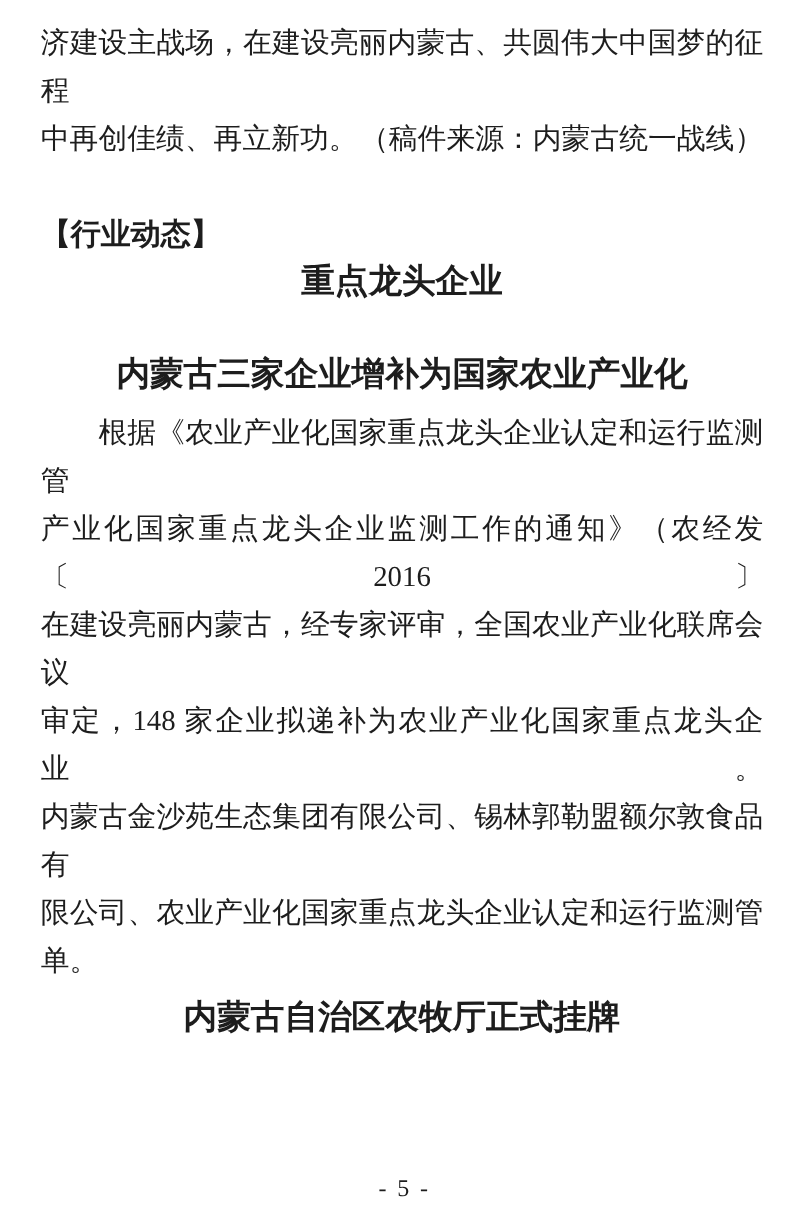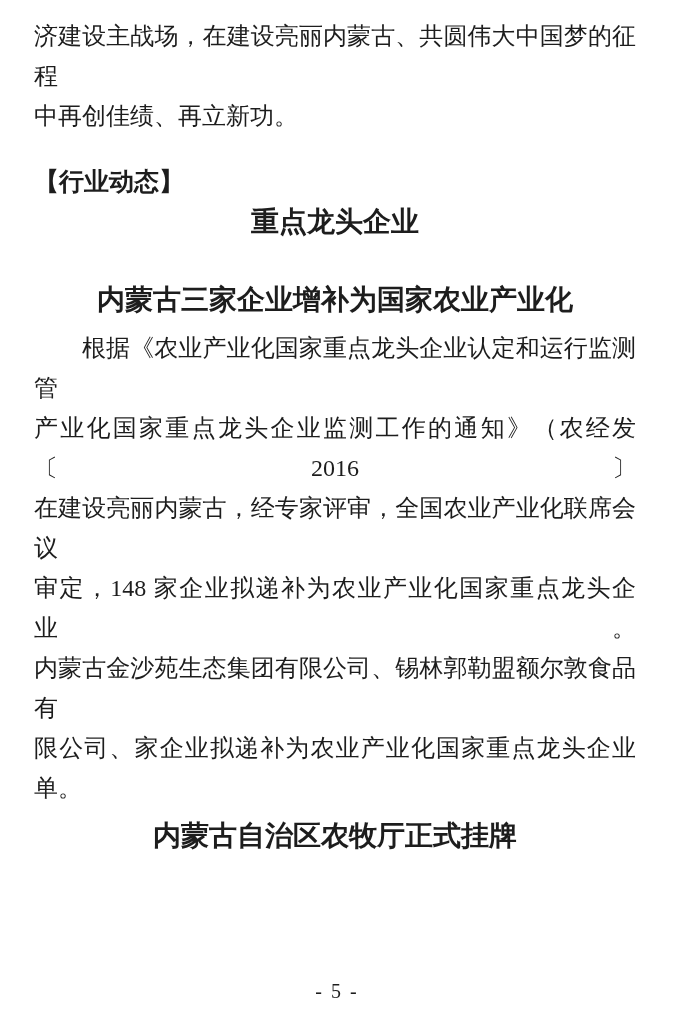--- a/index.html
+++ b/index.html
@@ -37,21 +37,21 @@
   
   .introline2 {
     font-size: 24px;
     line-height: 40px;
     display: flex;
     justify-content: space-between;
     align-items: center;
   }
   
   .secheader {
-    margin-top: 26px;
+    margin-top: 39px;
     font-family: "DejaVu Sans", "Liberation Sans", sans-serif;
     font-weight: bold;
     font-size: 25px;
     line-height: 40px;
     text-align: left;
     text-align-last: left;
   }
   
   .article-title {
     font-weight: bold;
@@ -77,34 +77,35 @@
 </style>
 </head>
 <body>
 
 <div class="page">
   <div class="content">
 
     <div class="bline">济建设主战场，在建设亮丽内蒙古、共圆伟大中国梦的征程</div>
     <div class="introline2">
       <span>中再创佳绩、再立新功。</span>
+      <span>（稿件来源：内蒙古统一战线）</span>
     </div>
 
     <div class="secheader">【行业动态】</div>
 
     <div class="article-title">重点龙头企业</div>
     <div class="article-title title1">内蒙古三家企业增补为国家农业产业化</div>
 
     <div class="body1">
       <div class="bline indent">根据《农业产业化国家重点龙头企业认定和运行监测管</div>
       <div class="bline">产业化国家重点龙头企业监测工作的通知》（农经发〔2016〕</div>
       <div class="bline">在建设亮丽内蒙古，经专家评审，全国农业产业化联席会议</div>
       <div class="bline">审定，148 家企业拟递补为农业产业化国家重点龙头企业。</div>
       <div class="bline">内蒙古金沙苑生态集团有限公司、锡林郭勒盟额尔敦食品有</div>
-      <div class="bline">限公司、家企业拟递补为农业产业化国家重点龙头企业</div>
+      <div class="bline">限公司、农业产业化国家重点龙头企业认定和运行监测管</div>
       <div class="bline endline">单。</div>
     </div>
 
     <div class="article-title title2">内蒙古自治区农牧厅正式挂牌</div>
 
   </div>
 
   <div class="pagenum">- 5 -</div>
 </div>
 

